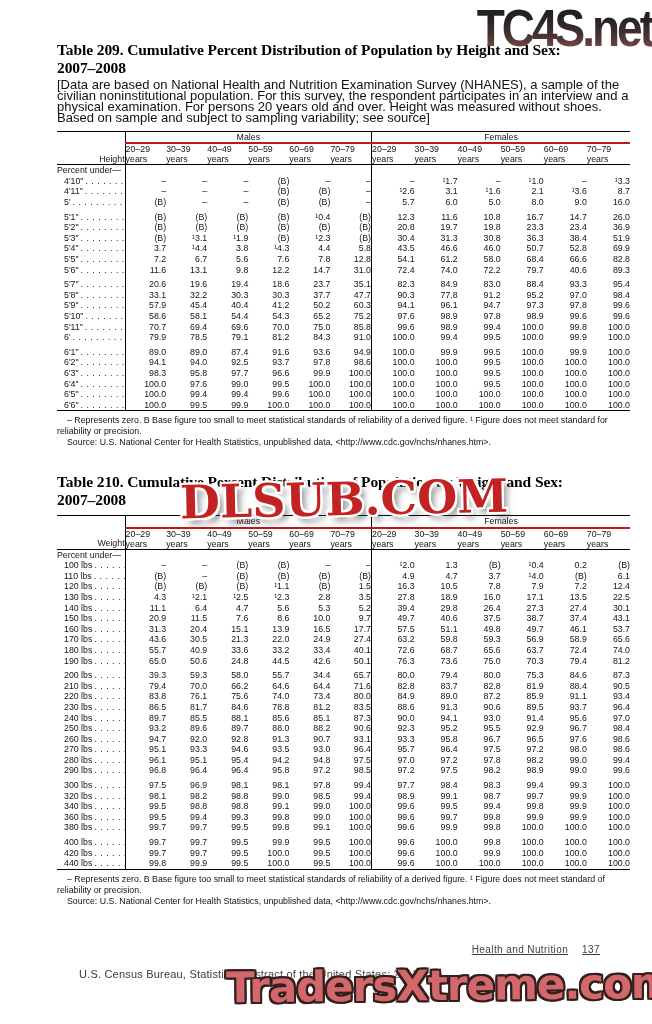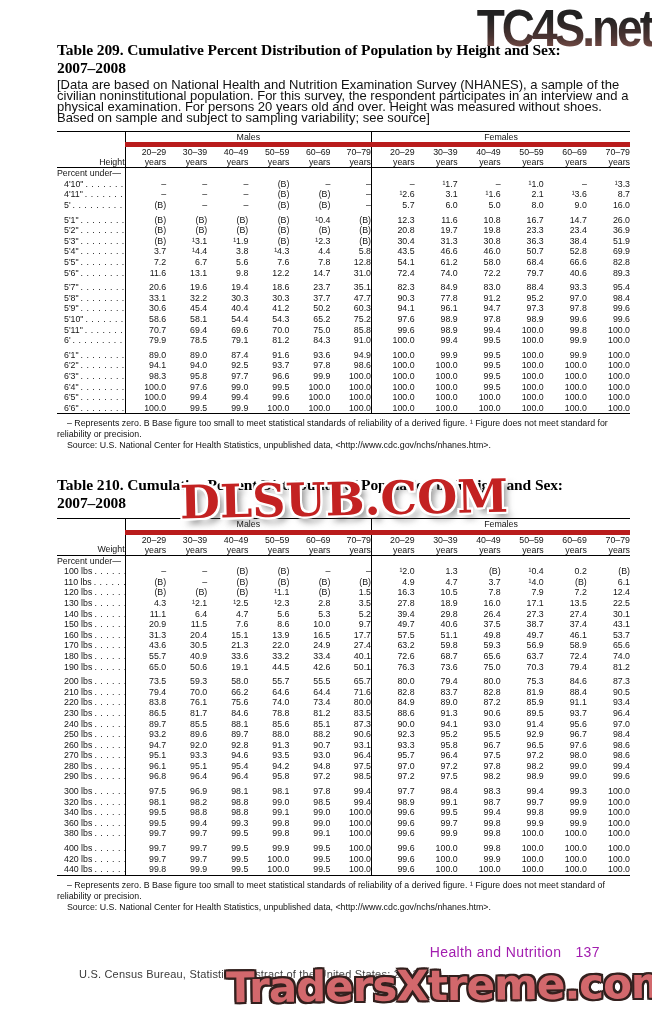--- a/index.html
+++ b/index.html
@@ -14,34 +14,34 @@
   .fnblock{margin-top:4px;}
   .fn,.src{font-size:8.8px;line-height:10.9px;margin:0;text-indent:10px;color:#111;}
 
   
   table.stat{border-collapse:collapse;table-layout:fixed;width:573px;margin-top:7px;
              border-top:1.5px solid #000;border-bottom:1.5px solid #000;}
   col.c-label{width:68px;} col.c-m{width:41px;} col.c-f{width:43px;}
   table.stat th,table.stat td{padding:0;font-size:8.8px;line-height:10.6px;color:#141414;
              font-weight:normal;vertical-align:bottom;}
   th.hlabel{text-align:right;vertical-align:middle;border-bottom:1.5px solid #000;}
-  th.group{text-align:center;border-bottom:5px solid #b91c1c;padding:1px 0;}
-  th.age{text-align:right;border-bottom:1.5px solid #000;padding:2px 0 2px;}
+  th.group{text-align:center;border-bottom:2px solid #b91c1c;padding:1px 0;}
+  th.age{text-align:left;border-bottom:1.5px solid #000;padding:2px 0 2px;}
   th.age .rng,th.age .yrs{line-height:10px;}
   .mstart,.fstart{border-left:1px solid #000;}
   td.seclabel{padding:2px 0 0 0;white-space:nowrap;}
   td.rlabel{overflow:hidden;}
   .lfx{display:flex;align-items:baseline;padding-left:7px;overflow:hidden;}
   .ltx{white-space:nowrap;}
   .dots{flex:1;white-space:nowrap;overflow:hidden;padding-left:2px;letter-spacing:0.5px;}
   td.val{text-align:right;padding-right:7px;white-space:nowrap;}
   tr.gap td{padding-top:4px;}
 
   
-  .pagehead{position:absolute;right:52px;top:944px;font-size:14px;color:#a21caf;letter-spacing:0.4px;}
+  .pagehead{position:absolute;right:52px;top:944px;font-size:10px;color:#404040;letter-spacing:0.4px;text-decoration:underline;}
   .pagehead .pg{margin-left:14px;}
   .census{position:absolute;left:51px;top:968px;font-size:11px;color:#3a3a3a;letter-spacing:0.2px;margin-left:28px;}
 
   
   .wm{position:absolute;z-index:10;white-space:nowrap;pointer-events:none;}
   .wm-tc4s{top:2px;right:0;font-family:"Liberation Sans",sans-serif;font-weight:700;
            font-size:46px;line-height:46px;letter-spacing:-3px;color:#3a2f2d;
            transform:scaleY(1.12);transform-origin:top right;}
   @supports ((-webkit-background-clip:text)){
     .wm-tc4s{background:linear-gradient(180deg,#222222 30%,#4a3432 68%,#8a5850 100%);
@@ -370,21 +370,21 @@
               <td class="val">97.0</td>
               <td class="val">98.4</td>
             </tr>
             <tr>
               <td class="rlabel">
                 <div class="lfx">
                   <span class="ltx">5'9"</span>
                   <span class="dots"> . . . . . . . . . . . . . . . . . . . . . . . . . . . . . . . . . . . . . . . .</span>
                 </div>
               </td>
-              <td class="val mstart">30.6</td>
+              <td class="val mstart">57.9</td>
               <td class="val">45.4</td>
               <td class="val">40.4</td>
               <td class="val">41.2</td>
               <td class="val">50.2</td>
               <td class="val">60.3</td>
               <td class="val fstart">94.1</td>
               <td class="val">96.1</td>
               <td class="val">94.7</td>
               <td class="val">97.3</td>
               <td class="val">97.8</td>
@@ -846,43 +846,43 @@
             </tr>
             <tr>
               <td class="rlabel">
                 <div class="lfx">
                   <span class="ltx">190 lbs</span>
                   <span class="dots"> . . . . . . . . . . . . . . . . . . . . . . . . . . . . . . . . . . . . . . . .</span>
                 </div>
               </td>
               <td class="val mstart">65.0</td>
               <td class="val">50.6</td>
-              <td class="val">19.1</td>
+              <td class="val">24.8</td>
               <td class="val">44.5</td>
               <td class="val">42.6</td>
               <td class="val">50.1</td>
               <td class="val fstart">76.3</td>
               <td class="val">73.6</td>
               <td class="val">75.0</td>
               <td class="val">70.3</td>
               <td class="val">79.4</td>
               <td class="val">81.2</td>
             </tr>
             <tr class="gap">
               <td class="rlabel">
                 <div class="lfx">
                   <span class="ltx">200 lbs</span>
                   <span class="dots"> . . . . . . . . . . . . . . . . . . . . . . . . . . . . . . . . . . . . . . . .</span>
                 </div>
               </td>
-              <td class="val mstart">73.5</td>
+              <td class="val mstart">39.3</td>
               <td class="val">59.3</td>
               <td class="val">58.0</td>
               <td class="val">55.7</td>
-              <td class="val">55.5</td>
+              <td class="val">34.4</td>
               <td class="val">65.7</td>
               <td class="val fstart">80.0</td>
               <td class="val">79.4</td>
               <td class="val">80.0</td>
               <td class="val">75.3</td>
               <td class="val">84.6</td>
               <td class="val">87.3</td>
             </tr>
             <tr>
               <td class="rlabel">

